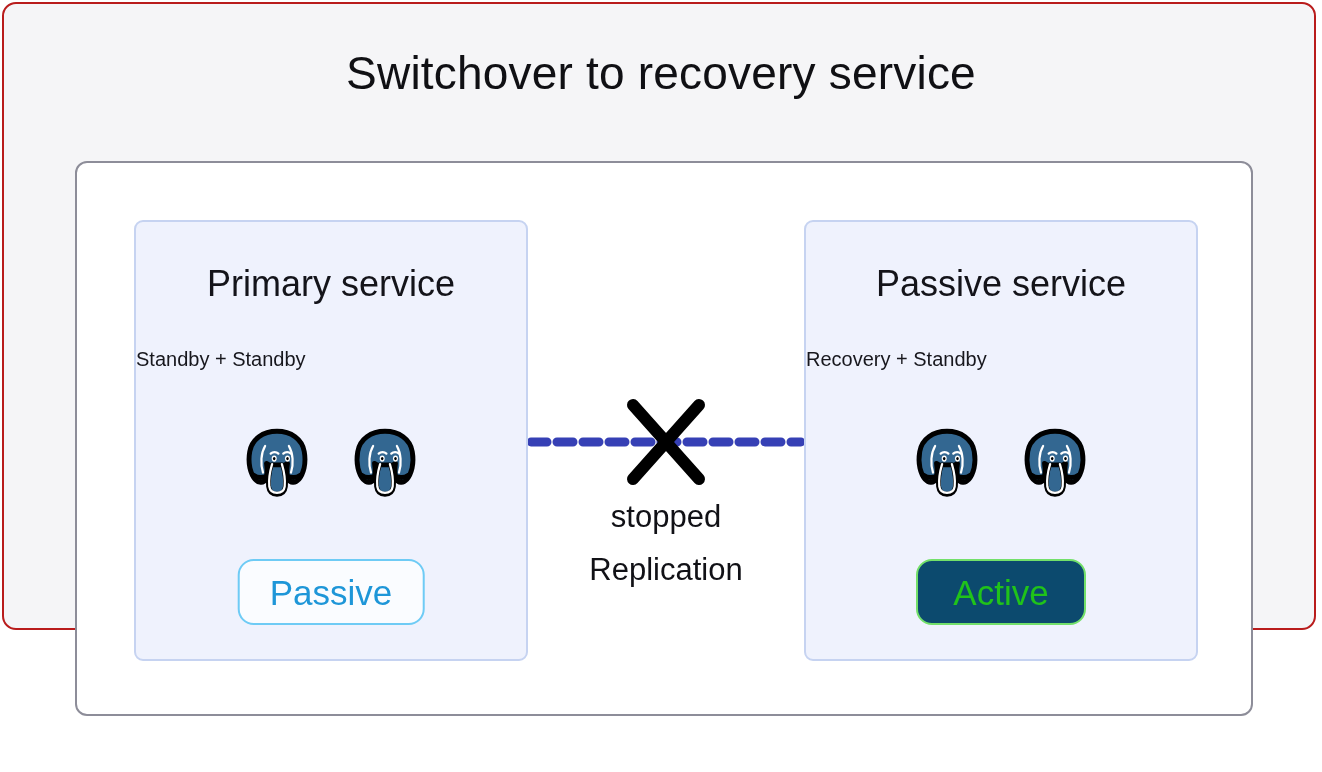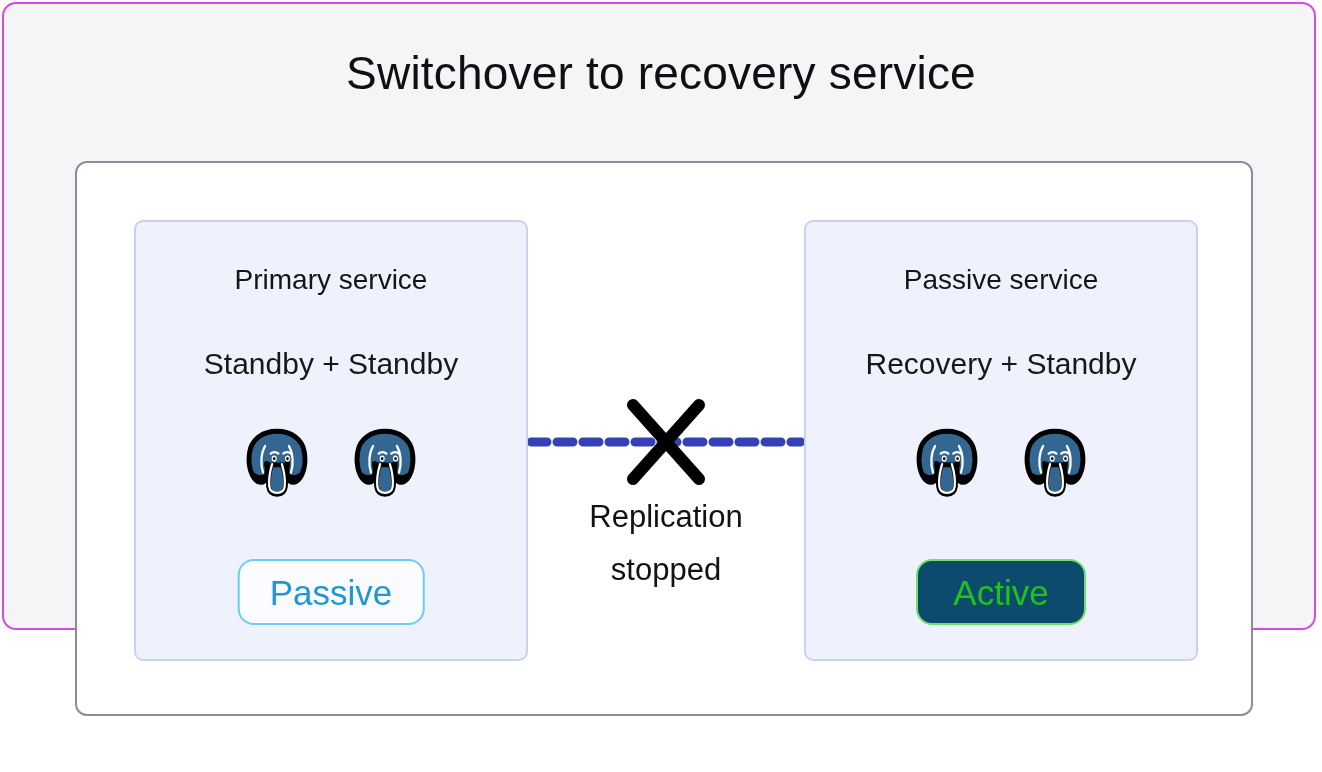--- a/index.html
+++ b/index.html
@@ -14,21 +14,21 @@
     overflow: hidden;
   }
 
   .page-frame {
     position: absolute;
     left: 2px;
     top: 2px;
     width: 1314px;
     height: 628px;
     background: #f5f5f7;
-    border: 2px solid #d946ef;
+    border: 2px solid #b91c1c;
     border-radius: 14px;
     box-sizing: border-box;
   }
 
   .diagram-title {
     position: absolute;
     left: 0;
     top: 46px;
     width: 1314px;
     text-align: center;
@@ -63,32 +63,32 @@
   }
   .service-card.left  { left: 57px; }
   .service-card.right { left: 727px; }
 
   .card-title {
     position: absolute;
     left: 0;
     top: 44px;
     width: 100%;
     text-align: center;
-    font-size: 28px;
+    font-size: 36px;
     font-weight: 400;
     color: #14141a;
     line-height: 1;
   }
   .card-subtitle {
     position: absolute;
     left: 0;
     top: 127px;
     width: 100%;
-    text-align: center;
-    font-size: 30px;
+    text-align: left;
+    font-size: 20px;
     font-weight: 400;
     color: #17171d;
     line-height: 1;
   }
 
   .node-row {
     position: absolute;
     left: 0;
     top: 203px;
     width: 100%;
@@ -229,22 +229,22 @@
       <svg class="replication-svg" width="276" height="140" viewBox="0 0 276 140" xmlns="http://www.w3.org/2000/svg">
         <line x1="3" y1="70" x2="273" y2="70" stroke="#3640b5" stroke-width="9" stroke-linecap="round" stroke-dasharray="16 10"></line>
         <g stroke="#000000" stroke-width="12" stroke-linecap="round">
           <line x1="105" y1="33" x2="171" y2="107"></line>
           <line x1="171" y1="33" x2="105" y2="107"></line>
         </g>
       </svg>
     </div>
 
     <div class="replication-label">
+      <div>stopped</div>
       <div>Replication</div>
-      <div>stopped</div>
     </div>
 
     <div class="service-card right">
       <div class="card-title">Passive service</div>
       <div class="card-subtitle">Recovery + Standby</div>
 
       <div class="node-row">
         <span>
           <svg class="pg-logo" viewBox="0 0 100 103" xmlns="http://www.w3.org/2000/svg">
             <g stroke="#000000" stroke-width="7" stroke-linecap="round" stroke-linejoin="round" fill="#336791">

